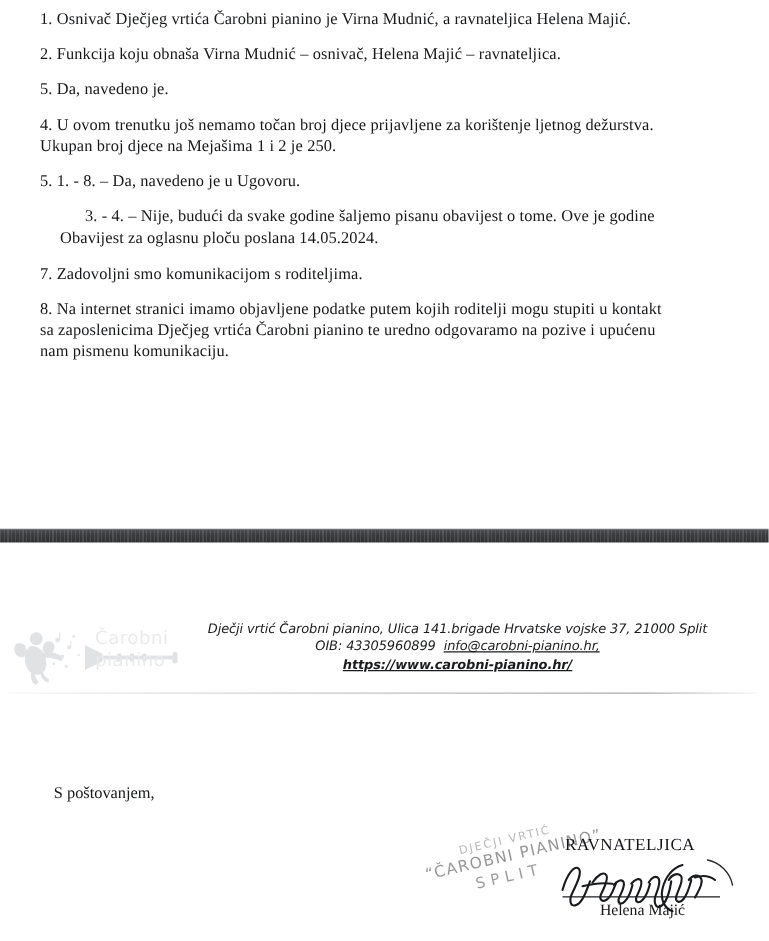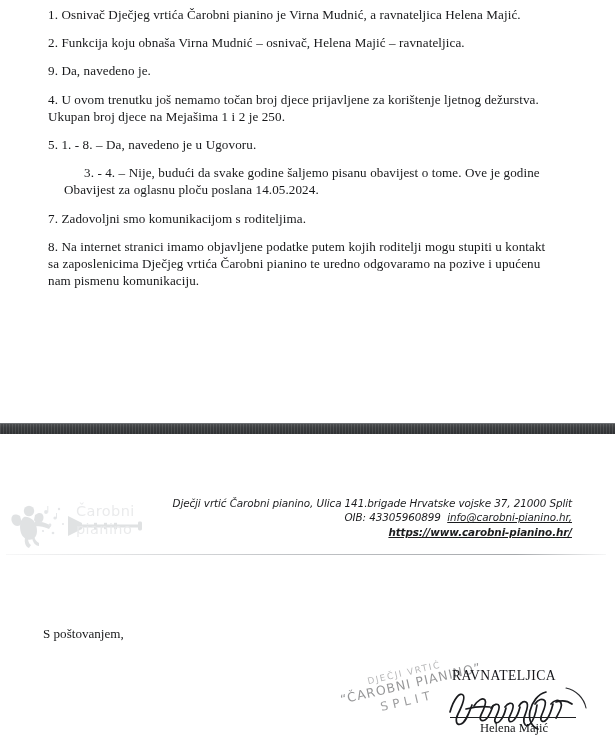--- a/index.html
+++ b/index.html
@@ -21,21 +21,21 @@
   
   .page {
     position: absolute;
     inset: 0;
     background: #ffffff;
   }
 
   
   .body-copy {
     position: absolute;
-    left: 48px;
+    left: 32px;
     top: 6px;
     width: 503px;
   }
   .para {
     font-size: 13.1px;
     line-height: 17.2px;
     margin: 0 0 11px 0;
     text-align: left;
     color: #17181a;
     letter-spacing: .1px;
@@ -96,21 +96,21 @@
     color: #b9bcc0;
     letter-spacing: .4px;
   }
   .logo-word .l2 { display: block; margin-top: 1px; }
 
   .footer-text {
     position: absolute;
     left: 160px;
     top: 0;
     width: 412px;
-    text-align: right;
+    text-align: center;
     font-family: "DejaVu Sans", sans-serif;
     font-style: italic;
     font-size: 10.4px;
     line-height: 14.4px;
     color: #1b1c1e;
     letter-spacing: -.1px;
   }
   .footer-text .ln { display: block; white-space: nowrap; }
   .footer-text .u { text-decoration: underline; }
   .footer-hairline {
@@ -216,21 +216,21 @@
   }
 </style>
 </head>
 <body>
 
 <div class="page">
 
   <div class="body-copy">
     <p class="para">1. Osnivač Dječjeg vrtića Čarobni pianino je Virna Mudnić, a ravnateljica Helena Majić.</p>
     <p class="para">2. Funkcija koju obnaša Virna Mudnić – osnivač, Helena Majić – ravnateljica.</p>
-    <p class="para">9. Da, navedeno je.</p>
+    <p class="para">5. Da, navedeno je.</p>
     <p class="para">4. U ovom trenutku još nemamo točan broj djece prijavljene za korištenje ljetnog dežurstva. Ukupan broj djece na Mejašima 1 i 2 je 250.</p>
     <p class="para">5. 1. - 8. – Da, navedeno je u Ugovoru.</p>
     <p class="para indent">3. - 4. – Nije, budući da svake godine šaljemo pisanu obavijest o tome. Ove je godine Obavijest za oglasnu ploču poslana 14.05.2024.</p>
     <p class="para">7. Zadovoljni smo komunikacijom s roditeljima.</p>
     <p class="para">8. Na internet stranici imamo objavljene podatke putem kojih roditelji mogu stupiti u kontakt sa zaposlenicima Dječjeg vrtića Čarobni pianino te uredno odgovaramo na pozive i upućenu nam pismenu komunikaciju.</p>
   </div>
 
   <div class="band-top-edge"></div>
   <div class="band"></div>
 

